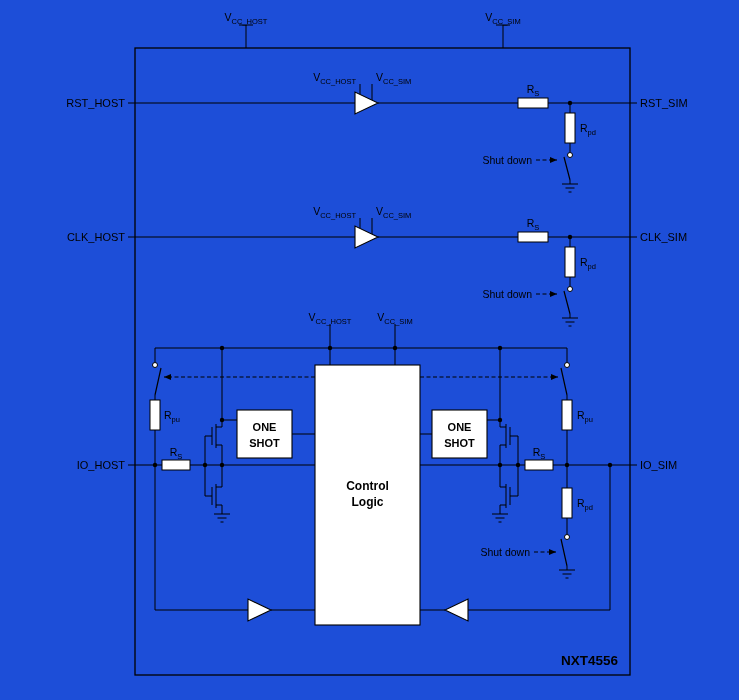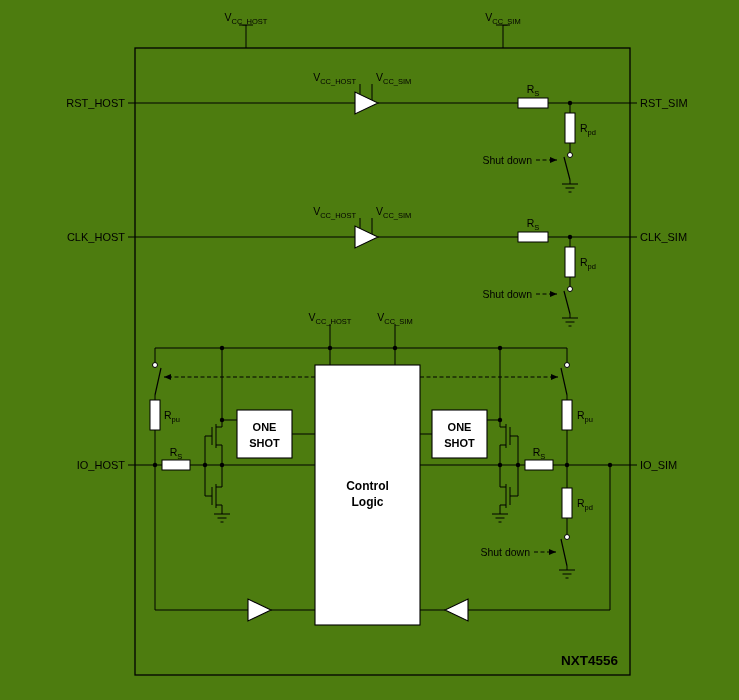--- a/index.html
+++ b/index.html
@@ -1,16 +1,16 @@
 <!DOCTYPE html>
 <html><head>
 <meta charset="utf-8">
 <style>
   html,body{margin:0;padding:0;background:#ffffff;}
-  .stage{position:relative;width:739px;height:700px;background:#4d7c0f;overflow:hidden;}
+  .stage{position:relative;width:739px;height:700px;background:#1d4ed8;overflow:hidden;}
   .wire{stroke:#000;stroke-width:1;fill:none;}
   .chipbox{fill:none;stroke:#000;stroke-width:1.3;}
   .block{fill:#fff;stroke:#000;stroke-width:1.1;}
   .res{fill:#fff;stroke:#000;stroke-width:1;}
   .buf{fill:#fff;stroke:#000;stroke-width:1.1;}
   .dot{fill:#000;stroke:none;}
   .sw{fill:#fff;stroke:#000;stroke-width:1;}
   .blade{stroke:#000;stroke-width:1.2;fill:none;}
   .dash{stroke:#000;stroke-width:1;fill:none;stroke-dasharray:4 2.5;}
   .t{font-family:"Liberation Sans",sans-serif;font-size:10.5px;fill:#000;}

